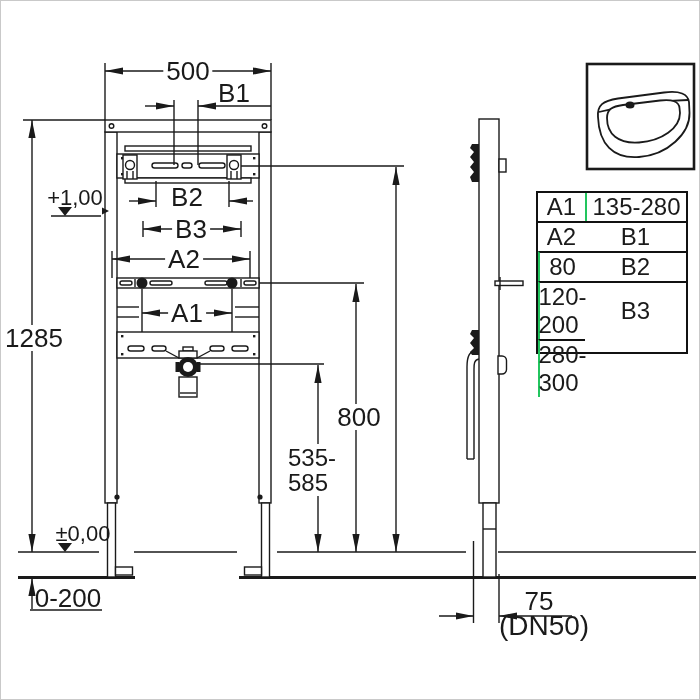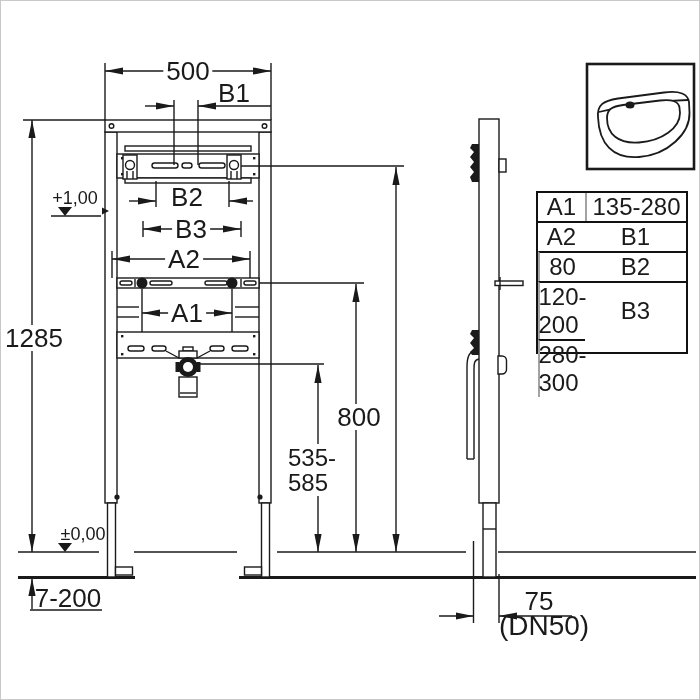--- a/index.html
+++ b/index.html
@@ -7,38 +7,38 @@
     position:relative;width:700px;height:700px;background:#ffffff;
     border:1px solid #c9c9c9;box-sizing:border-box;overflow:hidden;
     font-family:"Liberation Sans", sans-serif;color:#1a1a1a;
   }
   svg{position:absolute;left:0;top:0;}
   .lbl{
     position:absolute;white-space:nowrap;color:#1a1a1a;
     font-size:26px;line-height:1;transform:translate(-50%,-50%);
   }
   .bg{background:#ffffff;padding:0 3px;}
-  .sm{font-size:18px;}
+  .sm{font-size:22px;}
   .xs{font-size:28px;}
   .two{
     transform:none;font-size:24px;line-height:25px;background:#fff;padding:1px 2px;
   }
   .two span{display:block;}
   .dim-table{
     position:absolute;left:535px;top:190px;width:152px;height:163px;
     border:2.5px solid #111;box-sizing:border-box;background:#fff;
     display:grid;grid-template-columns:47px 1fr;grid-auto-rows:1fr;
     font-size:24px;
   }
   .dim-table .cell{
     display:flex;align-items:center;justify-content:center;
     border-top:2px solid #111;box-sizing:border-box;
   }
   .dim-table .r0{border-top:none;}
-  .dim-table .val{border-left:2px solid #a3a3a3;}
+  .dim-table .val{border-left:2px solid #22c55e;}
 </style>
 </head>
 <body>
 
 <div class="stage">
 
 <svg width="700" height="700" viewBox="0 0 700 700">
   <g stroke="#1a1a1a" stroke-width="1.4" fill="none">
 
     <g>
@@ -232,21 +232,21 @@
 
 <span class="lbl bg" style="left:187px;top:70px">500</span>
 <span class="lbl" style="left:233px;top:92px">B1</span>
 <span class="lbl" style="left:186px;top:196px">B2</span>
 <span class="lbl bg" style="left:190px;top:228px">B3</span>
 <span class="lbl bg" style="left:183px;top:258px">A2</span>
 <span class="lbl bg" style="left:186px;top:312px">A1</span>
 <span class="lbl bg" style="left:33px;top:337px">1285</span>
 <span class="lbl sm" style="left:74px;top:197px">+1,00</span>
 <span class="lbl sm" style="left:82px;top:533px">±0,00</span>
-<span class="lbl" style="left:67px;top:597px">7-200</span>
+<span class="lbl" style="left:67px;top:597px">0-200</span>
 <span class="lbl bg" style="left:358px;top:416px">800</span>
 
 <div class="lbl two" style="left:285px;top:443px">
   <span>535-</span>
   <span>585</span>
 </div>
 
 <span class="lbl" style="left:538px;top:600px">75</span>
 <span class="lbl xs" style="left:543px;top:625px">(DN50)</span>
 

